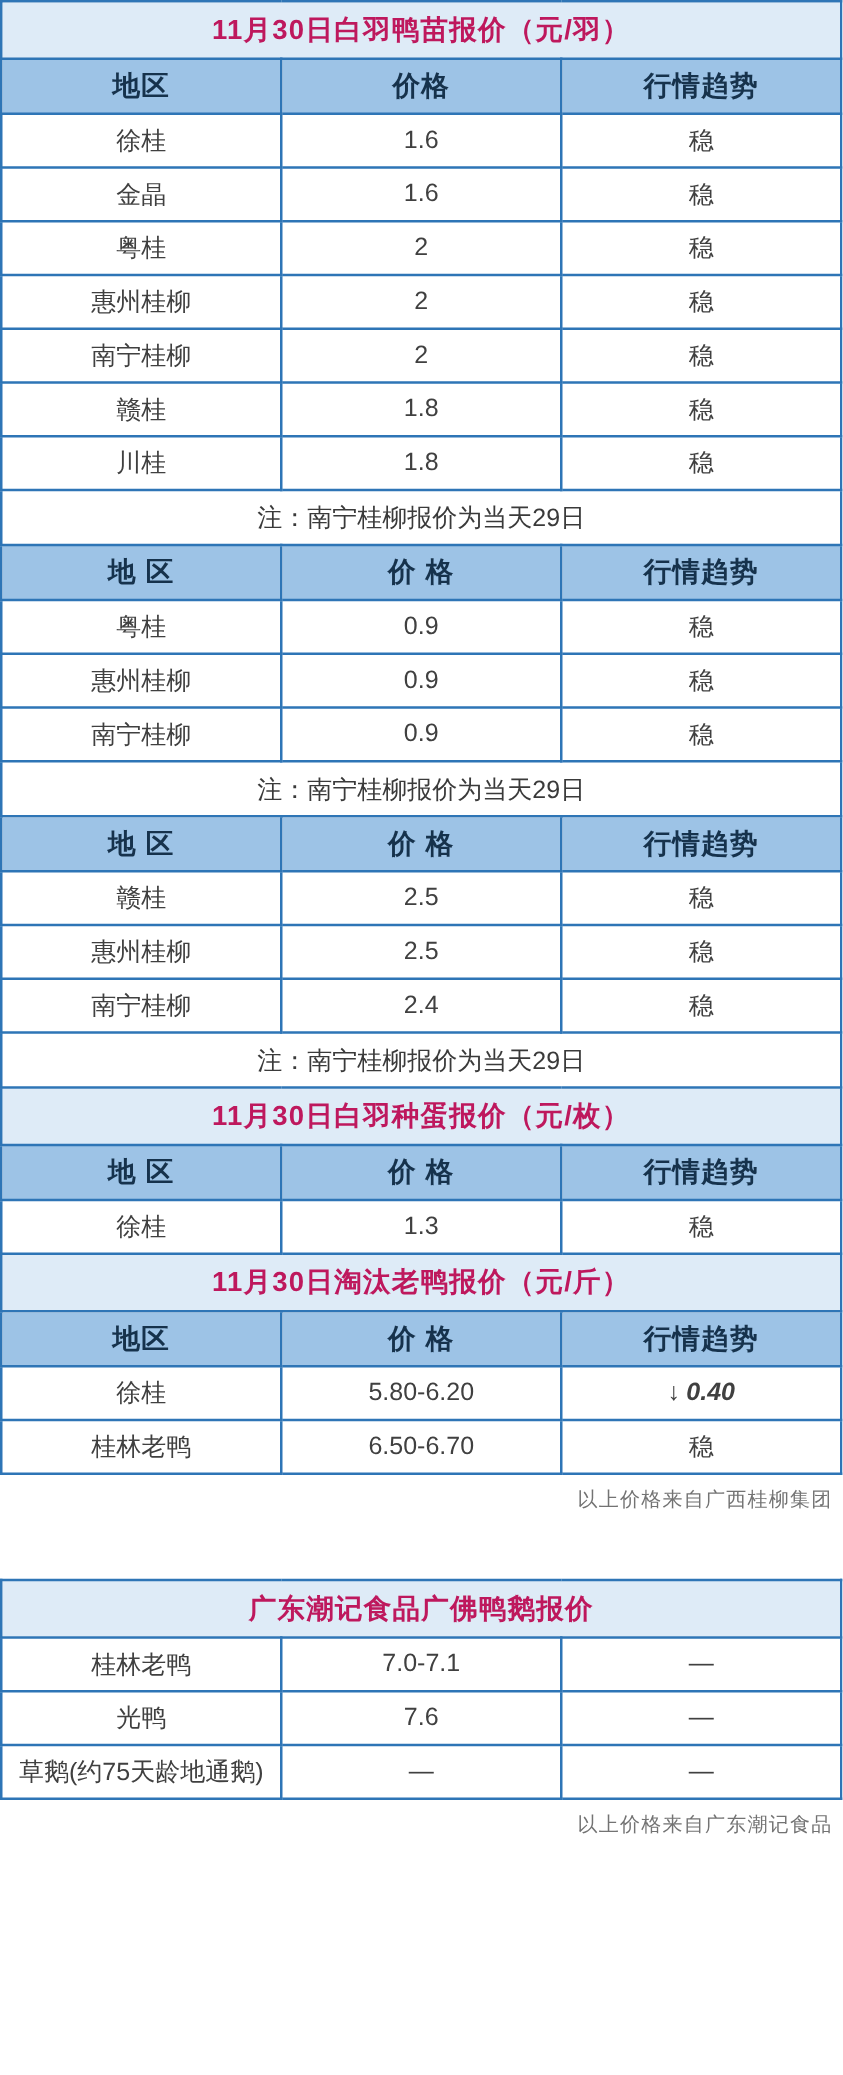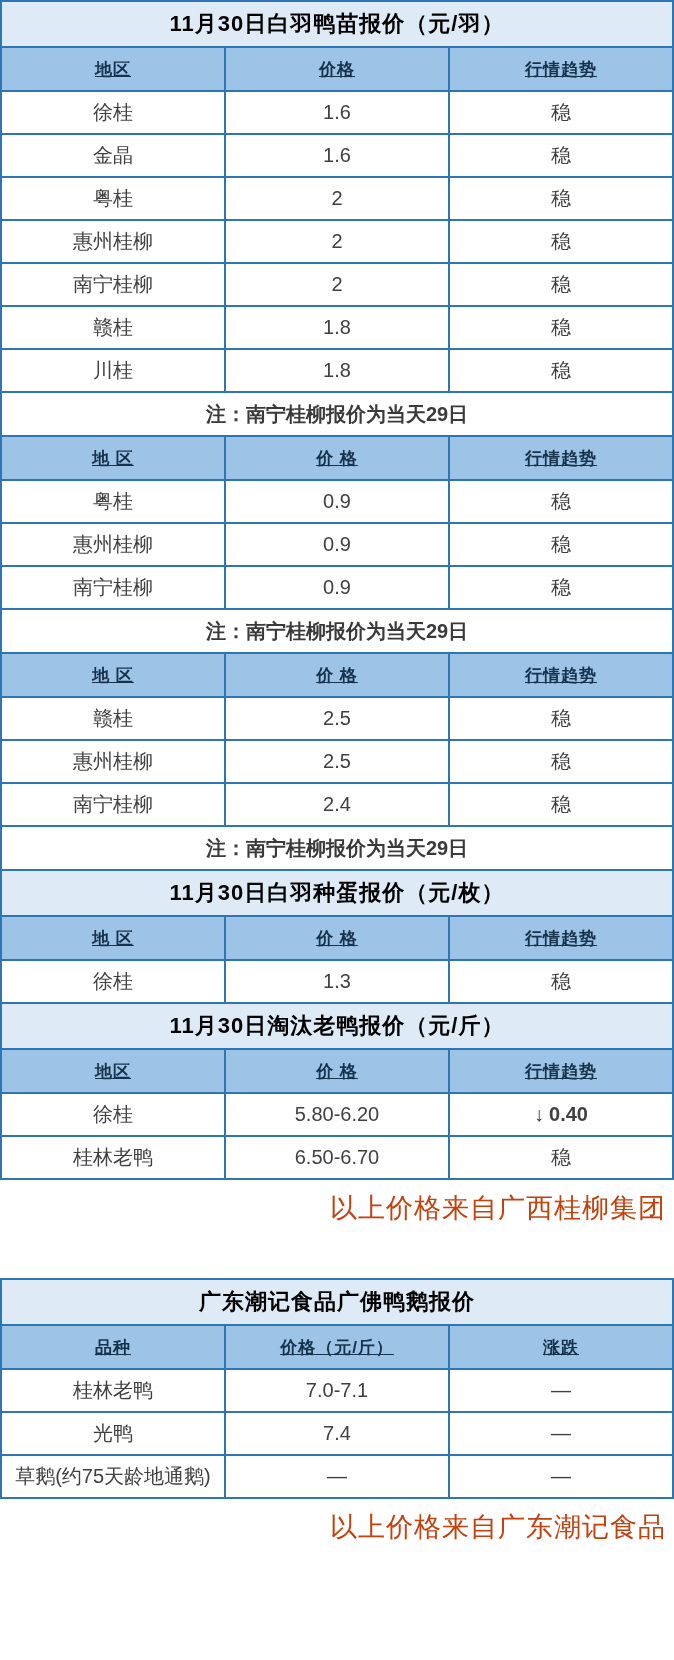--- a/index.html
+++ b/index.html
@@ -24,60 +24,59 @@
     border: 2px solid #2E75B6;
     text-align: center;
     vertical-align: middle;
     padding: 0 2px;
     overflow: hidden;
     white-space: nowrap;
   }
   .title-row td {
     height: 44px;
     background: #DEEBF7;
-    color: #000000;
+    color: #be185d;
     font-weight: bold;
     font-size: 22px;
     letter-spacing: 1px;
   }
   .header-row td {
     height: 42px;
     background: #9DC3E6;
     color: #16324C;
     font-weight: bold;
-    font-size: 17px;
+    font-size: 22px;
     letter-spacing: 1px;
-    text-decoration: underline;
   }
   .data-row td {
     height: 41px;
     background: #ffffff;
     color: #404040;
     font-size: 20px;
     margin-left: 12px;
   }
   .note-row td {
     height: 42px;
     background: #ffffff;
     color: #3A3A3A;
     font-size: 20px;
-    font-weight: bold;
   }
   .trend-down {
     color: #1EA35C;
     font-weight: bold;
+    font-style: italic;
   }
   .trend-down .arrow {
     margin-right: 5px;
     font-weight: normal;
   }
   .source {
     text-align: right;
-    color: #c2410c;
-    font-size: 27px;
+    color: #737373;
+    font-size: 16px;
     padding: 10px 8px 0 0;
     letter-spacing: 1px;
   }
   .gap {
     height: 52px;
   }
 </style>
 </head>
 <body>
 
@@ -216,33 +215,28 @@
   <div class="source">以上价格来自广西桂柳集团</div>
 
   <div class="gap"></div>
 
   <div class="block" id="guangdong-block">
       <table>
         <tbody>
           <tr class="title-row">
             <td colspan="3">广东潮记食品广佛鸭鹅报价</td>
           </tr>
-          <tr class="header-row">
-            <td>品种</td>
-            <td>价格（元/斤）</td>
-            <td>涨跌</td>
-          </tr>
           <tr class="data-row">
             <td>桂林老鸭</td>
             <td>7.0-7.1</td>
             <td>—</td>
           </tr>
           <tr class="data-row">
             <td>光鸭</td>
-            <td>7.4</td>
+            <td>7.6</td>
             <td>—</td>
           </tr>
           <tr class="data-row">
             <td>草鹅(约75天龄地通鹅)</td>
             <td>—</td>
             <td>—</td>
           </tr>
         </tbody>
       </table>
     </div>

